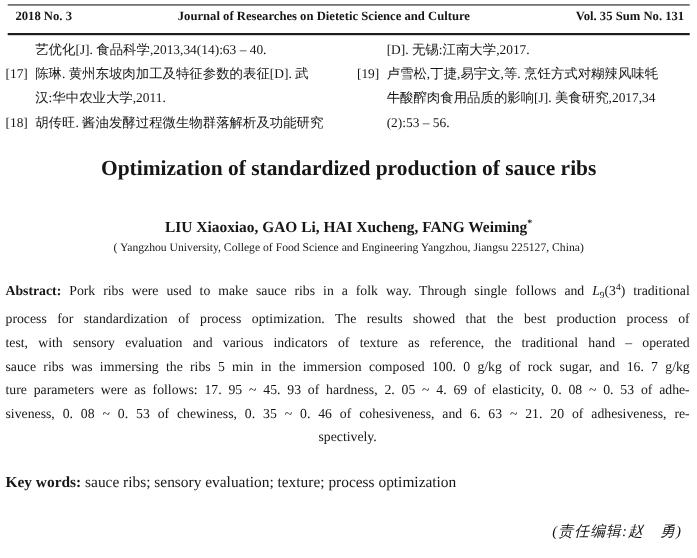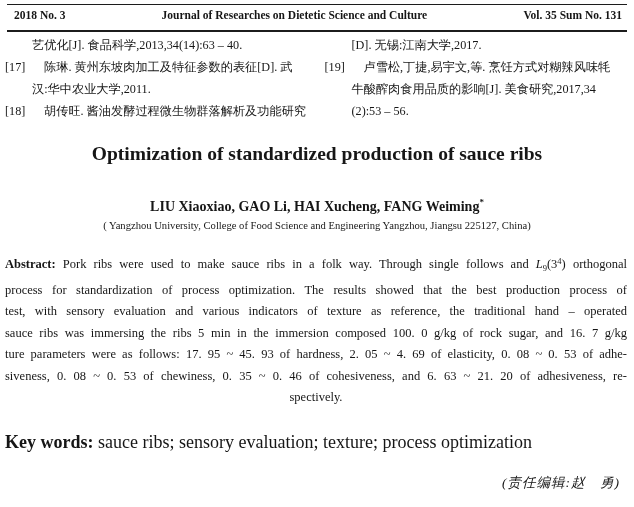--- a/index.html
+++ b/index.html
@@ -21,21 +21,21 @@
     font-weight: bold; font-size: 11.5px; white-space: nowrap;
   }
   .hjournal { flex: 1; text-align: center; }
   .refs {
     position: absolute; top: 34px; left: 5px; right: 6px;
     display: flex; gap: 16px;
     font-size: 12.2px; line-height: 22px;
   }
   .ref-col { flex: 1; min-width: 0; }
   .ref-line { white-space: nowrap; overflow: hidden; }
-  .ref-label { display: inline-block; width: 39px; }
+  .ref-label { display: inline-block; width: 27px; }
   .cont { padding-left: 27px; }
   .title {
     position: absolute; top: 143px; left: 0; right: 0; margin: 0;
     text-align: center; font-size: 19.5px; font-weight: bold;
   }
   .authors {
     position: absolute; top: 197px; left: 0; right: 0;
     text-align: center; font-size: 14px; font-weight: bold;
   }
   .authors sup { font-size: 9px; }
@@ -47,21 +47,21 @@
     position: absolute; top: 251px; left: 5px; right: 7px;
     font-size: 12.5px; line-height: 21.5px;
   }
   .jline { text-align: justify; text-align-last: justify; }
   .plain { text-align: center; }
   .mvar { font-style: italic; }
   .msub { font-size: 8.5px; vertical-align: -3px; }
   .msup { font-size: 8.5px; vertical-align: 4px; }
   .keywords {
     position: absolute; top: 432px; left: 5px; right: 7px;
-    font-size: 18px;
+    font-size: 14px;
   }
   .editor {
     position: absolute; top: 474px; right: 14px;
     font-size: 13.5px; font-style: italic; letter-spacing: 1px;
   }
 </style>
 </head>
 <body>
 
 <div>
@@ -95,21 +95,21 @@
 
   <div class="authors"><span>LIU Xiaoxiao, GAO Li, HAI Xucheng, FANG Weiming</span><sup>*</sup></div>
 
   <div class="affiliation">( Yangzhou University, College of Food Science and Engineering Yangzhou, Jiangsu 225127, China)</div>
 
   <div class="abstract">
     <div class="jline">
       <b>Abstract:</b>
       <span>Pork ribs were used to make sauce ribs in a folk way. Through single follows and</span>
       <span class="mvar">L</span><span class="msub">9</span><span>(3</span><span class="msup">4</span><span>)</span>
-      <span>orthogonal</span>
+      <span>traditional</span>
     </div>
     <div class="jline">process for standardization of process optimization. The results showed that the best production process of</div>
     <div class="jline">test, with sensory evaluation and various indicators of texture as reference, the traditional hand – operated</div>
     <div class="jline">sauce ribs was immersing the ribs 5 min in the immersion composed 100. 0 g/kg of rock sugar, and 16. 7 g/kg</div>
     <div class="jline">ture parameters were as follows: 17. 95 ~ 45. 93 of hardness, 2. 05 ~ 4. 69 of elasticity, 0. 08 ~ 0. 53 of adhe-</div>
     <div class="jline">siveness, 0. 08 ~ 0. 53 of chewiness, 0. 35 ~ 0. 46 of cohesiveness, and 6. 63 ~ 21. 20 of adhesiveness, re-</div>
     <div class="plain">spectively.</div>
   </div>
 
   <div class="keywords">

